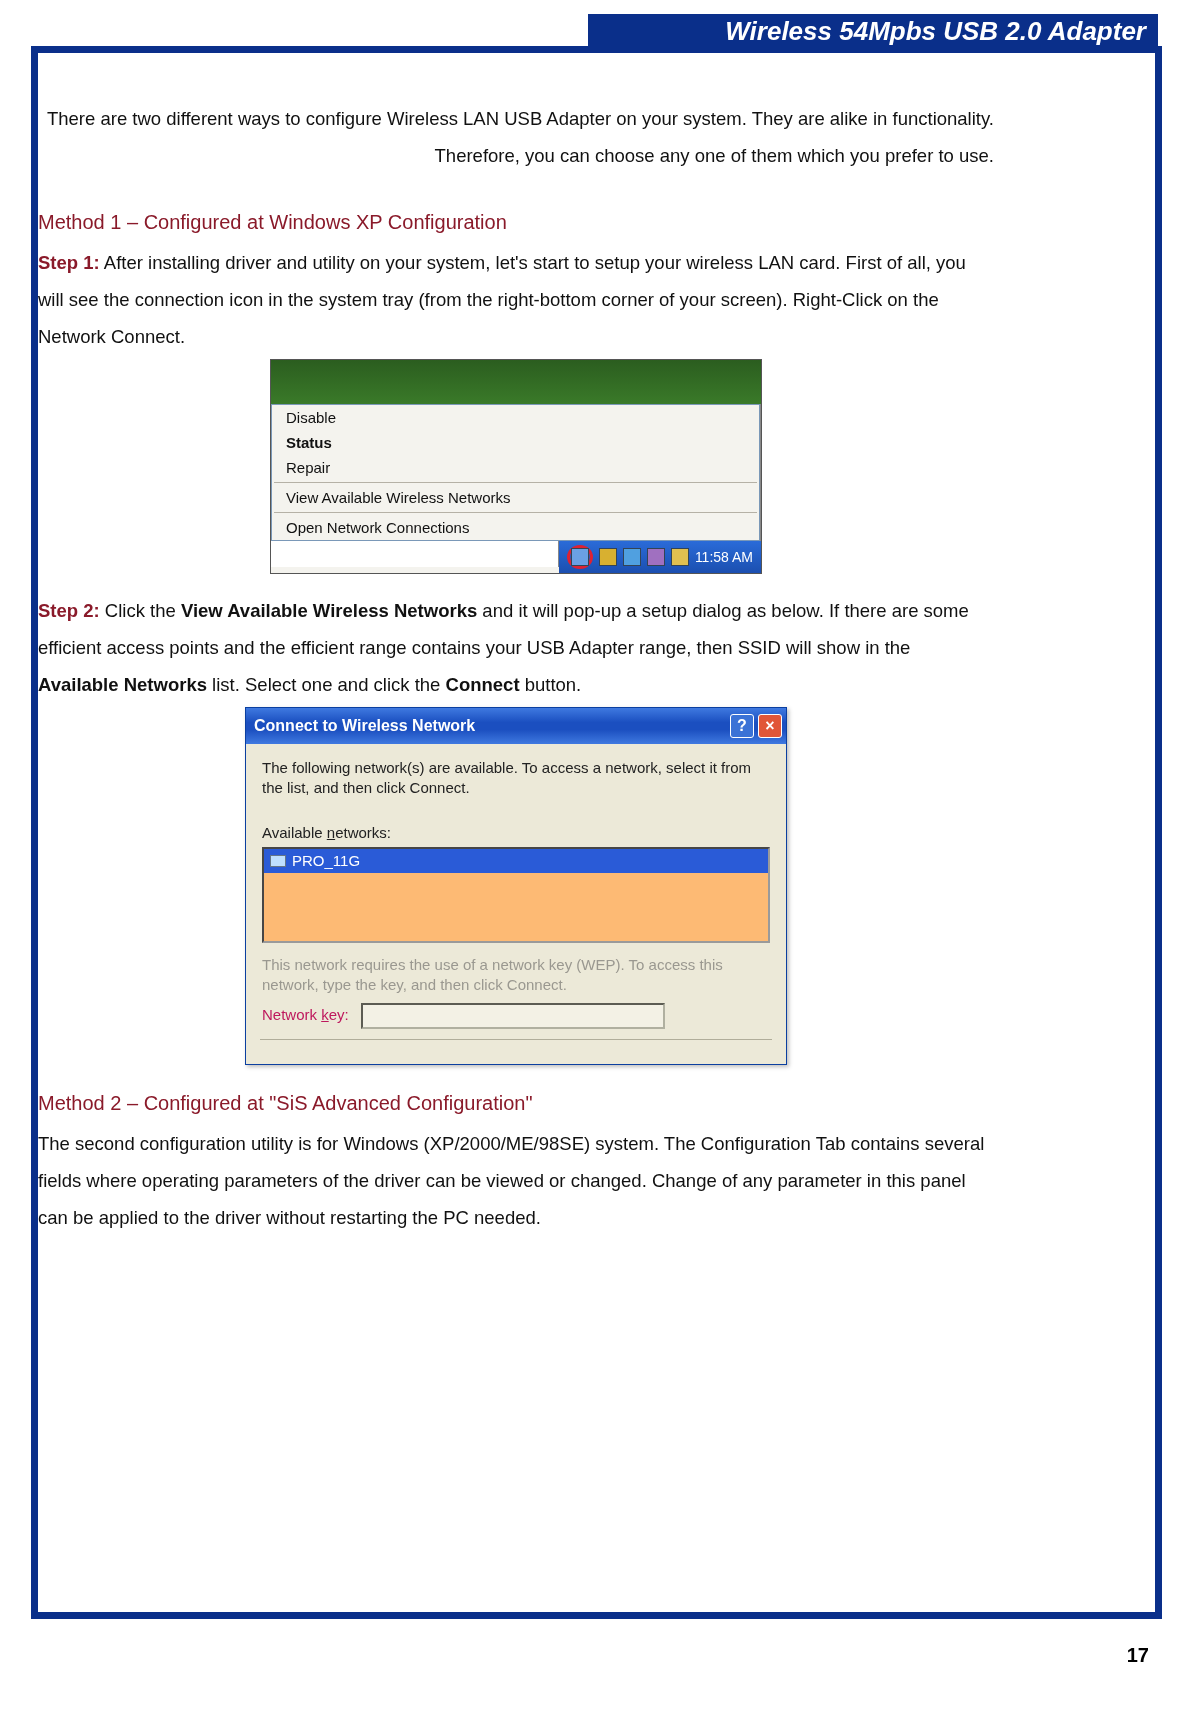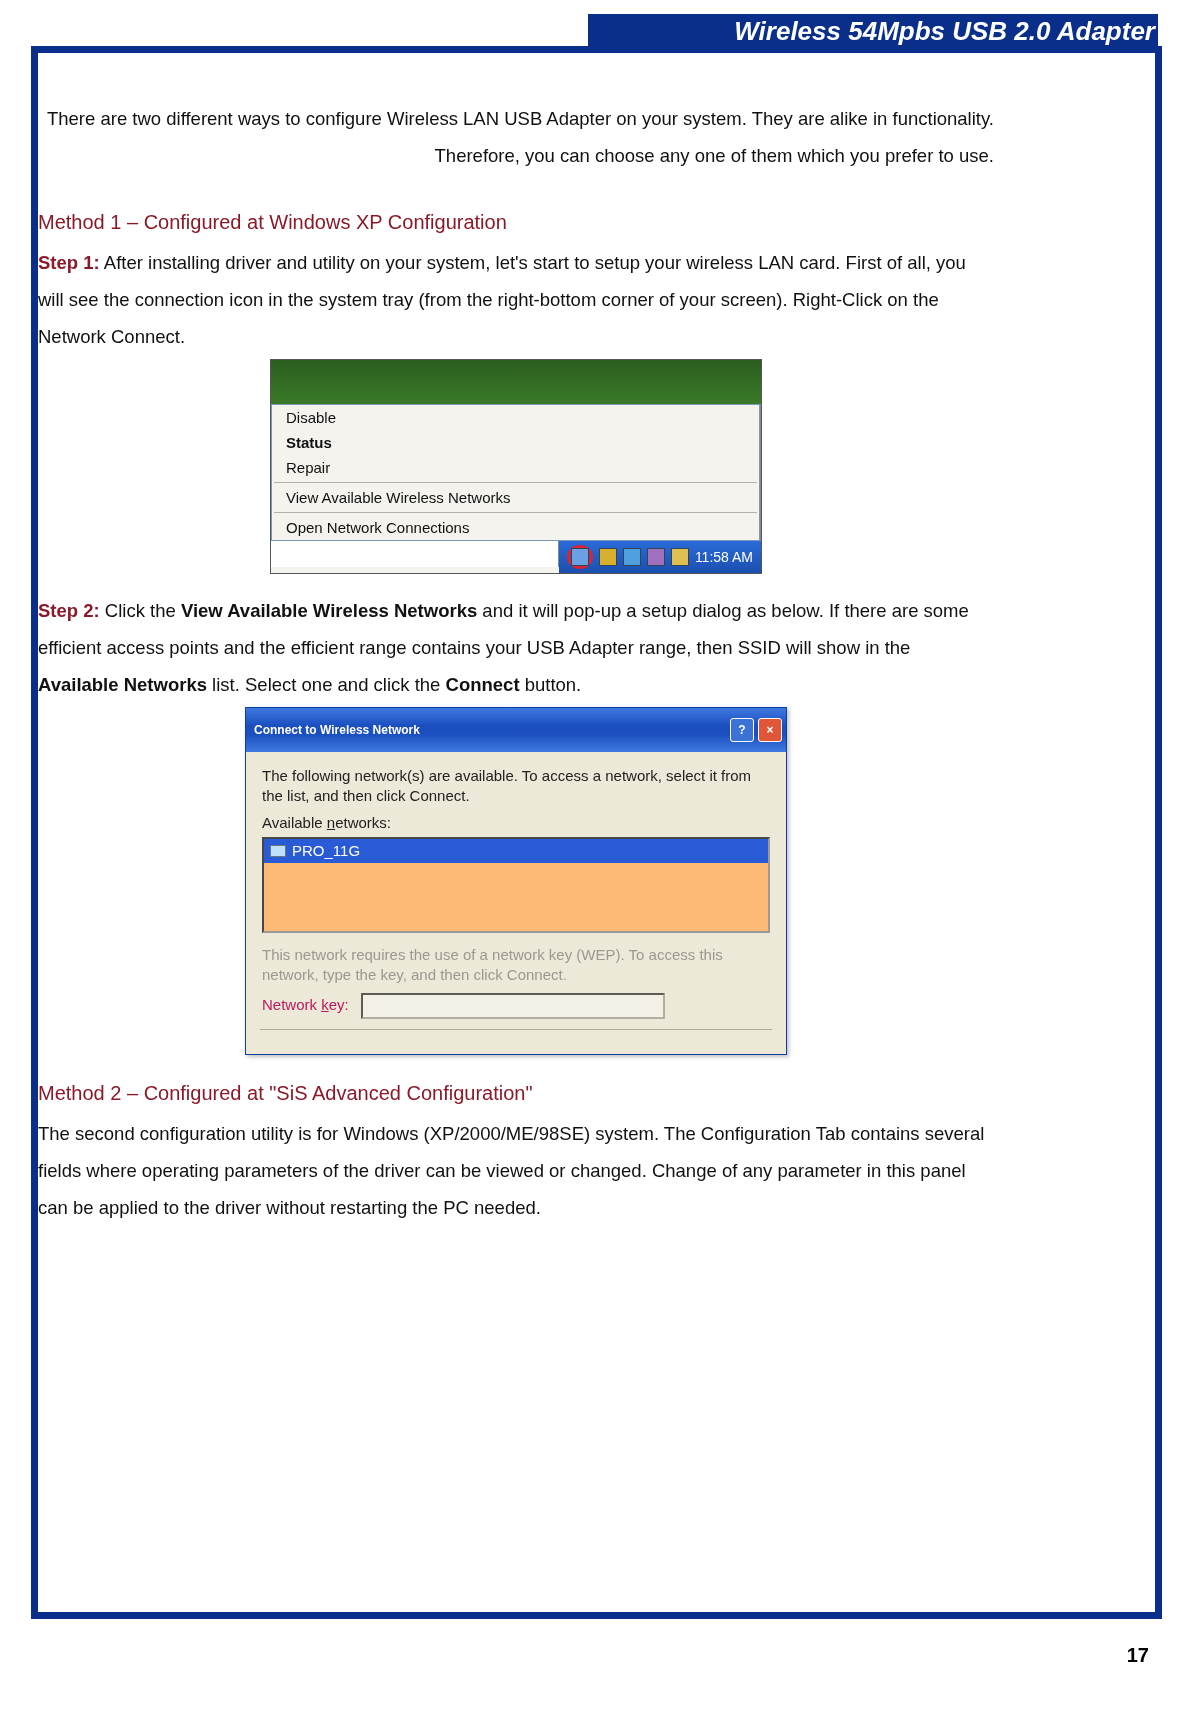--- a/index.html
+++ b/index.html
@@ -10,21 +10,21 @@
     color: #000;
   }
   .page {
     width: 1194px;
     height: 1729px;
     position: relative;
     box-sizing: border-box;
   }
   .header-text {
     position: absolute;
-    right: 39px;
+    right: 48px;
     top: 16px;
     color: #fff;
     font-style: italic;
     font-weight: bold;
     font-size: 26px;
   }
   .outer-border {
     position: absolute;
     left: 31px;
     right: 32px;
@@ -154,43 +154,43 @@
   
   .fig2 {
     width: 540px;
     font-family: Tahoma, Arial, sans-serif;
     border: 1px solid #0b3fa0;
     box-shadow: 2px 2px 4px rgba(0,0,0,.25);
     background: #ece9d8;
     font-size: 15px;
   }
   .fig2 .titlebar {
-    height: 44px;
+    height: 36px;
     background: linear-gradient(#3f79e0,#1b4fc0 40%,#1b4fc0 60%,#3f79e0);
     color:#fff;
     font-weight:bold;
     display:flex;
     align-items:center;
     padding: 0 4px 0 8px;
-    font-size:12px;
+    font-size:16px;
   }
   .fig2 .titlebar .spacer{flex:1}
   .fig2 .tb-btn {
      width:22px;height:22px;border:1px solid #fff;border-radius:3px;
      margin-left:4px;display:flex;align-items:center;justify-content:center;
      font-weight:bold;
   }
   .fig2 .tb-help{background:#3b72d6;color:#fff}
   .fig2 .tb-close{background:#e15638;color:#fff}
   .fig2 .body{
      padding: 14px 16px 14px 16px;
      color:#222;
      line-height:1.35;
   }
-  .fig2 .netlabel{margin-top:6px}
+  .fig2 .netlabel{margin-top:24px}
   .fig2 .u{text-decoration:underline}
   .fig2 .listbox{
      border:2px inset #9a9a9a;
      background:#fdba74;
      height:92px;
      margin-top:4px;
   }
   .fig2 .listitem{
      background:#2a5bd7;color:#fff;padding:2px 6px;display:flex;gap:6px;align-items:center;
   }

